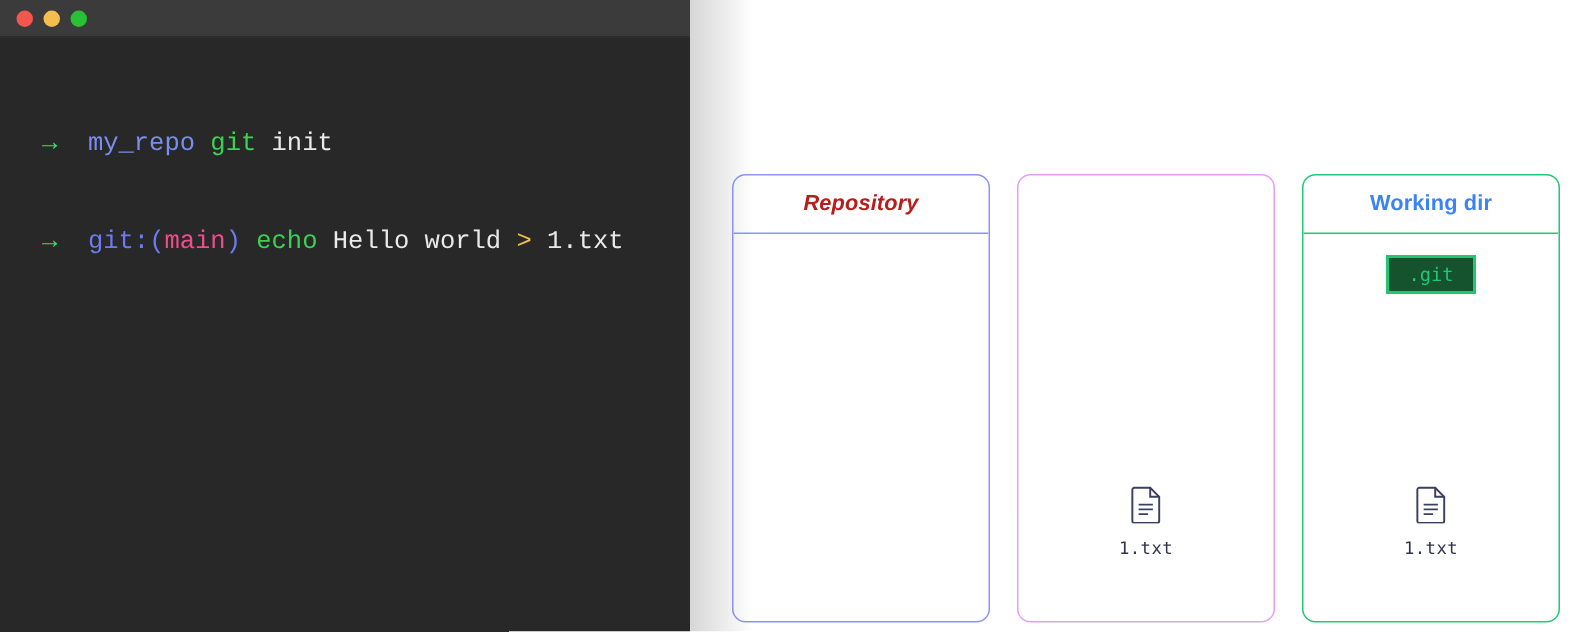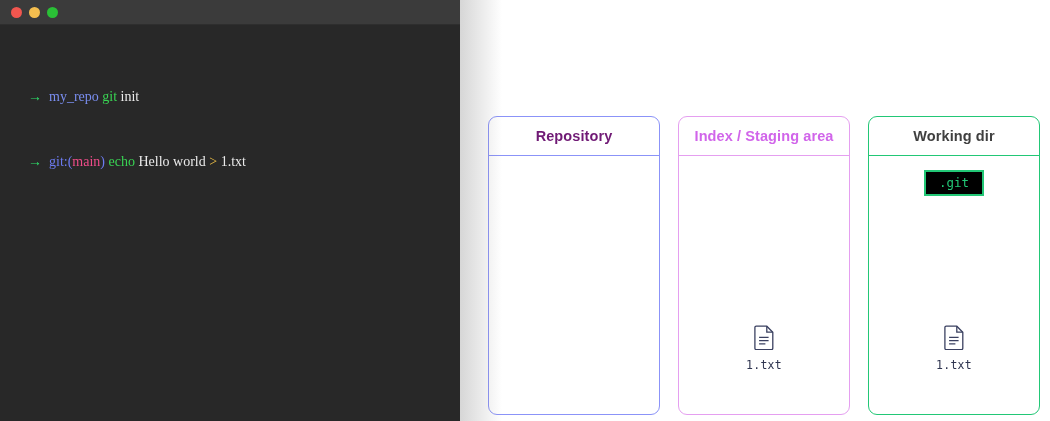--- a/index.html
+++ b/index.html
@@ -47,22 +47,22 @@
     height: 11px;
     border-radius: 50%;
     display: block;
   }
   .tl-close  { background: #f1564f; }
   .tl-min    { background: #f4be4f; }
   .tl-max    { background: #2ac036; }
 
   #terminal-body {
     padding: 18px 3px 0 28px;
-    font-family: Liberation Serif, serif;
-    font-size: 14px;
+    font-family: Liberation Mono, monospace;
+    font-size: 17px;
     line-height: 21.5px;
     color: #e8e8e8;
     white-space: pre;
     letter-spacing: 0px;
   }
   .term-line { white-space: pre; }
   .term-line.gap { margin-top: 0; }
   .c-arrow  { color: #2ee06a; font-weight: bold; }
   .c-dir    { color: #7a8ef0; }
   .c-green  { color: #39d353; }
@@ -118,36 +118,36 @@
   }
   .panel-body {
     flex: 1 1 auto;
     position: relative;
     display: flex;
     flex-direction: column;
     align-items: center;
   }
 
   .panel-repo   { border-color: #8b93f8; }
-  .panel-repo   .panel-header { border-bottom-color: #8b93f8; color: #701a75; }
+  .panel-repo   .panel-header { border-bottom-color: #8b93f8; color: #b91c1c; font-style: italic; }
   .panel-index  { border-color: #e59ff0; }
   .panel-index  .panel-header { border-bottom-color: #e59ff0; color: #d165ea; }
   .panel-work   { border-color: #22c776; }
-  .panel-work   .panel-header { border-bottom-color: #22c776; color: #404040; text-align: center; }
+  .panel-work   .panel-header { border-bottom-color: #22c776; color: #3b82f6; text-align: center; }
 
   
   .git-chip {
     margin-top: 14px;
     border: 2px solid #22c776;
     color: #22c776;
     font-family: "DejaVu Sans Mono", "Liberation Mono", monospace;
     font-size: 12.5px;
     padding: 3px 13px 4px 13px;
     line-height: 15px;
-    background: #000000;
+    background: #14532d;
     white-space: pre;
   }
 
   
   .file-item {
     position: absolute;
     left: 0;
     right: 0;
     bottom: 42px;
     display: flex;
@@ -186,21 +186,20 @@
   <div id="terminal-shadow"></div>
 
   <div id="panels">
 
     <div class="panel panel-repo">
       <div class="panel-header">Repository</div>
       <div class="panel-body"></div>
     </div>
 
     <div class="panel panel-index">
-      <div class="panel-header">Index / Staging area</div>
       <div class="panel-body">
         <div class="file-item">
           <span class="file-icon">
             <svg width="21" height="25" viewBox="0 0 21 25" fill="none">
               <path d="M2.2 1.2 h10.6 L18.8 7.2 V23.3 a1.3 1.3 0 0 1 -1.3 1.3 H2.2
                        a1.3 1.3 0 0 1 -1.3 -1.3 V2.5 A1.3 1.3 0 0 1 2.2 1.2 Z" stroke="#3a4060" stroke-width="1.3" fill="#ffffff"></path>
               <path d="M12.8 1.2 V7.2 H18.8" stroke="#3a4060" stroke-width="1.3" fill="none"></path>
               <path d="M5.1 12.4 H14.6" stroke="#3a4060" stroke-width="1.2"></path>
               <path d="M5.1 15.6 H14.6" stroke="#3a4060" stroke-width="1.2"></path>
               <path d="M5.1 18.8 H11.4" stroke="#3a4060" stroke-width="1.2"></path>

